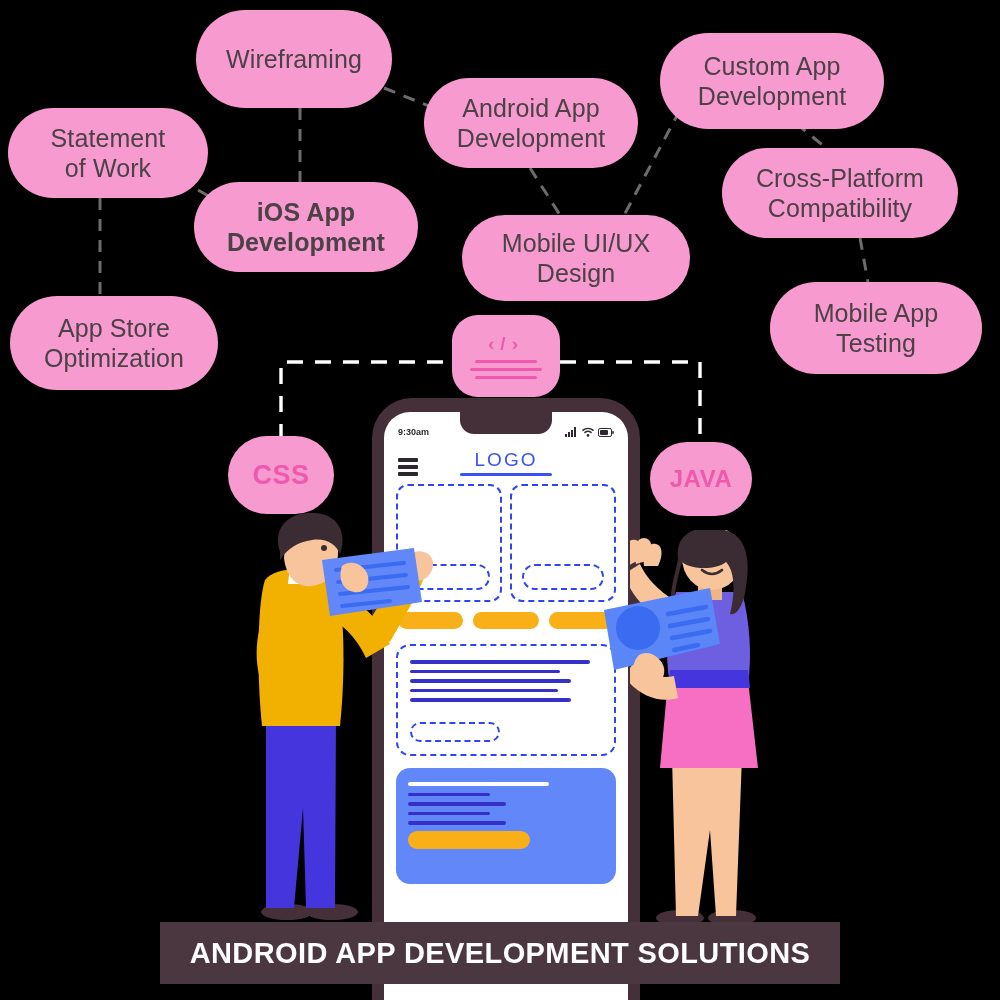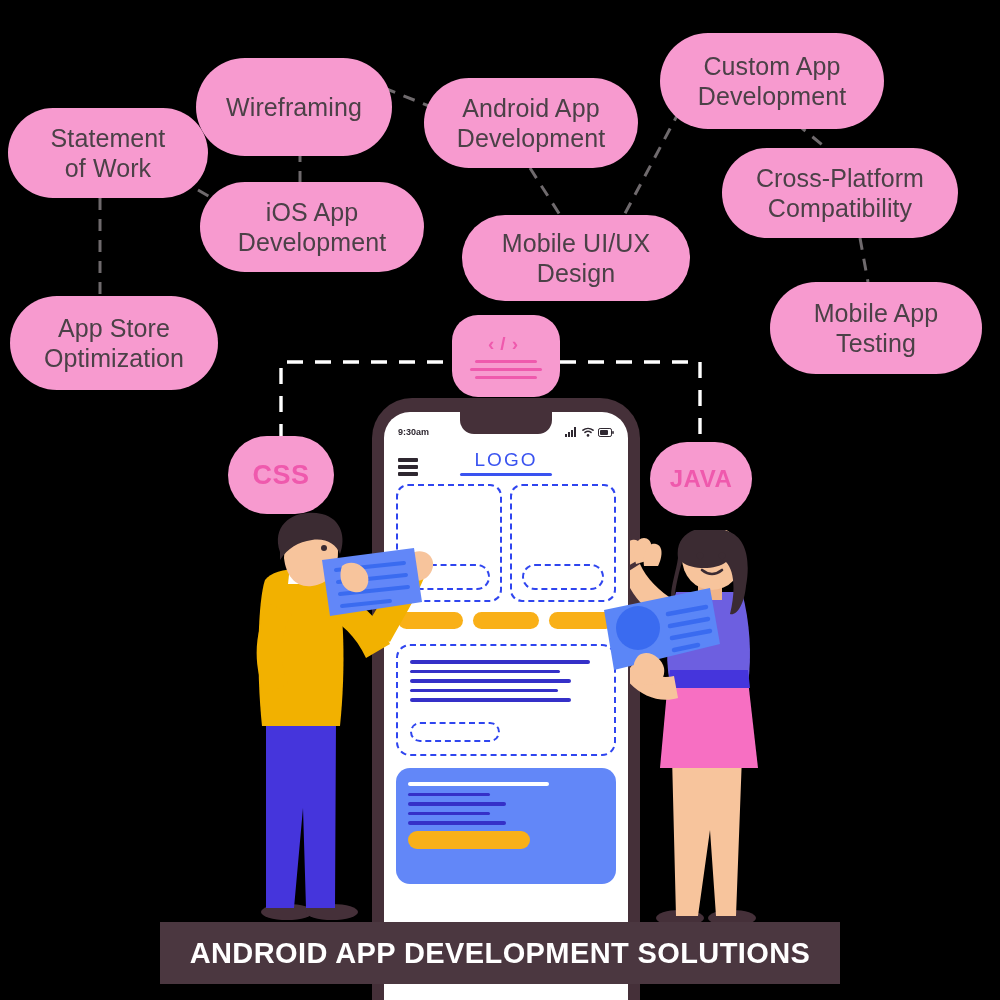--- a/index.html
+++ b/index.html
@@ -154,25 +154,25 @@
       <path d="M 281 440 L 281 362 L 452 362"></path>
       <path d="M 560 362 L 700 362 L 700 446"></path>
     </g>
   </svg>
 
   <div class="bubble" style="left:8px;top:108px;width:200px;height:90px;">
     <span>Statement
 of Work</span>
   </div>
 
-  <div class="bubble" style="left:196px;top:10px;width:196px;height:98px;margin-top:48px;">
+  <div class="bubble" style="left:196px;top:10px;width:196px;height:98px;">
     <span>Wireframing</span>
   </div>
 
-  <div class="bubble" style="left:200px;top:182px;width:224px;height:90px;">
+  <div class="bubble" style="left:194px;top:182px;width:224px;height:90px;font-weight:bold;">
     <span>iOS App
 Development</span>
   </div>
 
   <div class="bubble" style="left:10px;top:296px;width:208px;height:94px;">
     <span>App Store
 Optimization</span>
   </div>
 
   <div class="bubble" style="left:424px;top:78px;width:214px;height:90px;">

